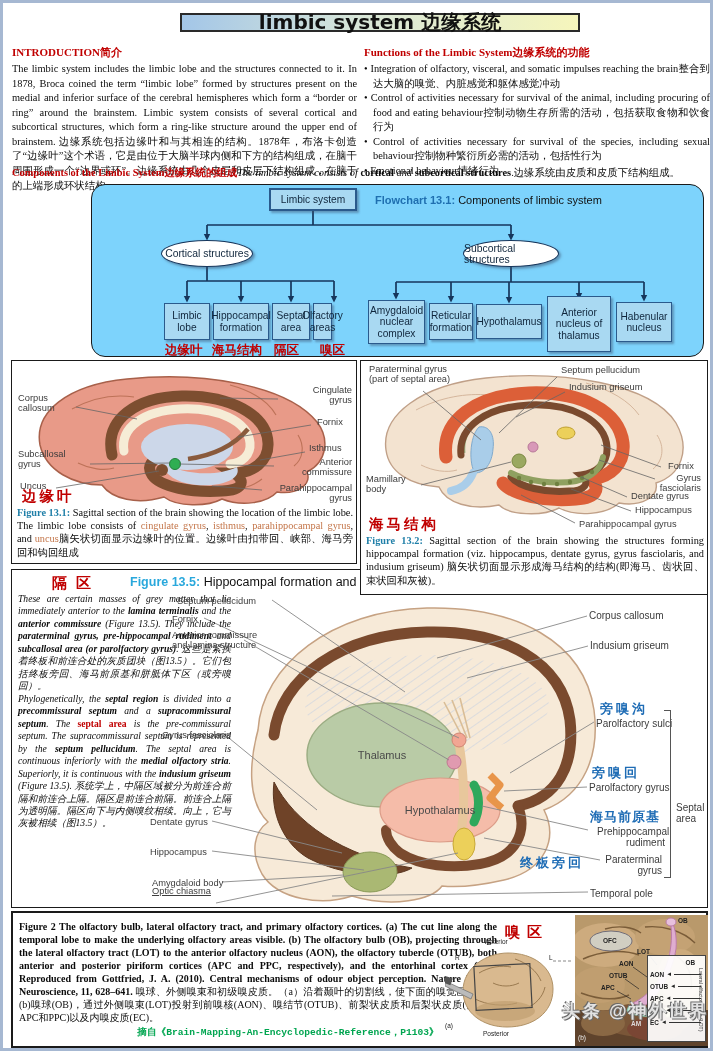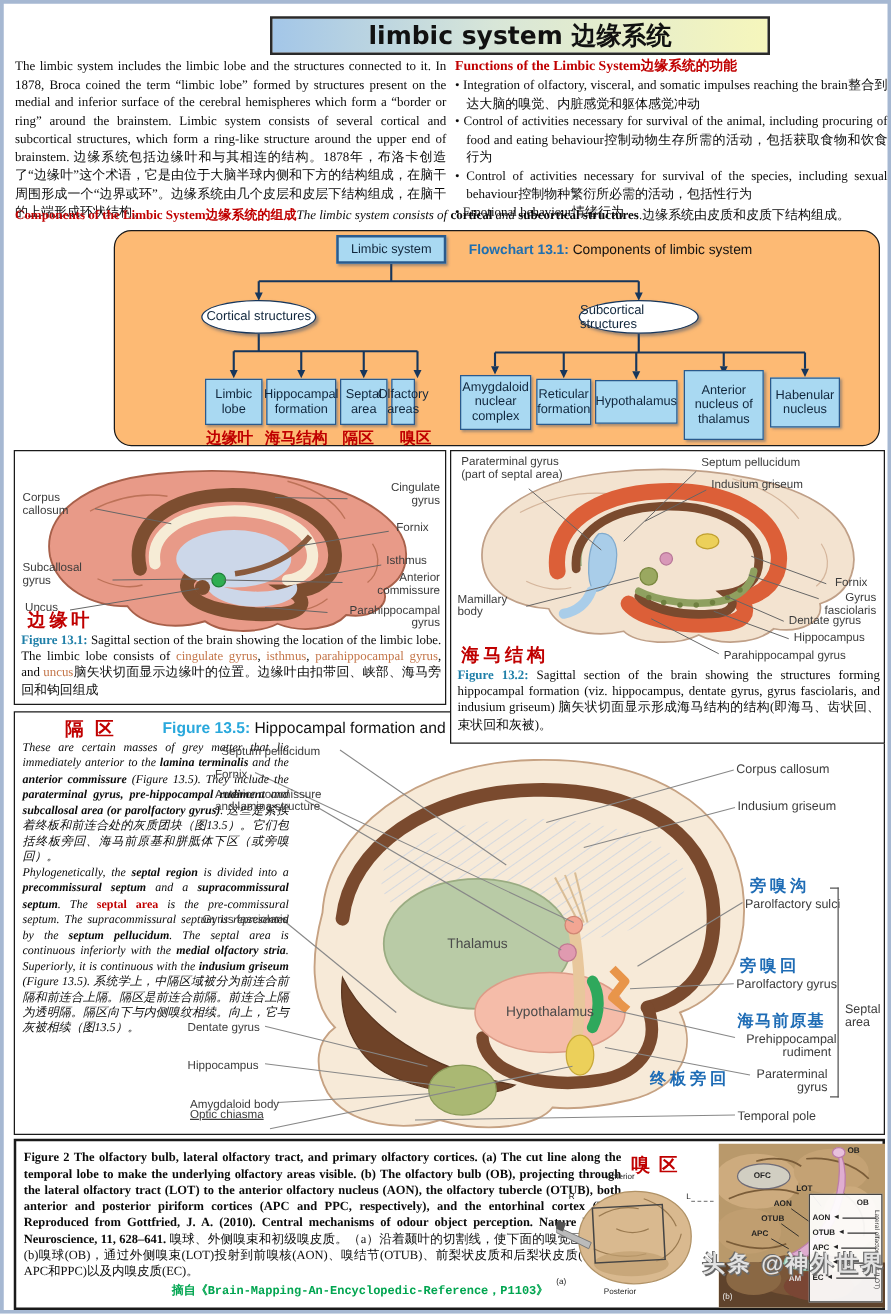--- a/index.html
+++ b/index.html
@@ -14,21 +14,21 @@
   .rd{color:#c00000;font-weight:700}
   .or{color:#c4764a}
   .tl{color:#1f7fa8;font-weight:700}
   .tlb{color:#29a8dc;font-weight:700}
   
   .redhead{color:#c00000;font-weight:700;font-size:11px}
   .bodytxt{font-size:10.4px;line-height:1.4;text-align:justify;color:#0a0a0a}
   .bullet{padding-left:9px;text-indent:-9px}
   .bullet::before{content:"• "}
   
-  .fc-box{position:absolute;border:1.8px solid #1a1a1a;border-radius:14px;background:#fdba74}
+  .fc-box{position:absolute;border:1.8px solid #1a1a1a;border-radius:14px;background:#7dd3fc}
   .fbox{position:absolute;background:#a9d9f2;border:1.4px solid #2a5a8c;display:flex;align-items:center;justify-content:center;text-align:center;font-family:"Liberation Sans",sans-serif;font-size:10.2px;line-height:1.1;color:#10263c;padding:1px;box-shadow:1.5px 1.5px 2px rgba(60,80,110,.45)}
   .fell{position:absolute;border:1.8px solid #16365c;border-radius:50%;background:#fff;display:flex;align-items:center;justify-content:center;font-family:"Liberation Sans",sans-serif;font-size:10.4px;color:#10263c;box-shadow:2px 2px 2.5px rgba(60,80,110,.5)}
   .fc-cn{position:absolute;color:#c00000;font-weight:700;font-size:12.5px;font-family:"Liberation Sans",sans-serif;white-space:nowrap}
   
   .figbox{position:absolute;background:#fff;border:1.6px solid #1a1a1a}
   .lb{position:absolute;font-family:"Liberation Sans",sans-serif;font-size:9.3px;color:#3c3c3c;line-height:1.12}
   .lbr{text-align:right}
   .cap{position:absolute;font-size:10.3px;line-height:1.28;text-align:justify;color:#0a0a0a}
   .rtag{position:absolute;color:#c00000;font-weight:700;font-family:"Liberation Sans",sans-serif}
   .bluecn{position:absolute;color:#1e6cb5;font-weight:700;font-size:13px;letter-spacing:3px;font-family:"Liberation Sans",sans-serif;white-space:nowrap}
@@ -39,25 +39,26 @@
   .legend-lbl{font-family:"Liberation Sans",sans-serif;font-size:6.4px;font-weight:700;color:#222}
   .legend-arrow{font-size:6px;color:#222;margin-left:2px}
   .legend-line{flex:1;border-top:1px solid #333;margin:0 2px}
   .watermark{position:absolute;font-family:"Liberation Sans",sans-serif;font-weight:700;font-size:18px;letter-spacing:2px;color:#e2e2e2;text-shadow:1px 1px 0 #6a6a6a,-1px -1px 0 #6a6a6a;white-space:nowrap;z-index:9}
 </style>
 </head>
 <body>
 
 <div class="page">
 
-  <div class="abs" style="left:177px;top:10px;width:400px;height:31px;border:2px solid #2a2a2a;background:linear-gradient(90deg,#a3c6e8 0%,#d8e6d8 45%,#f6f6bc 100%);display:flex;align-items:center;justify-content:center;margin-left:36px;">
+  <div class="abs" style="left:177px;top:10px;width:400px;height:19px;border:2px solid #2a2a2a;background:linear-gradient(90deg,#a3c6e8 0%,#d8e6d8 45%,#f6f6bc 100%);display:flex;align-items:center;justify-content:center;">
     <span style="font-family:'DejaVu Sans',sans-serif;font-weight:700;font-size:20px;color:#111;">limbic system 边缘系统</span>
   </div>
 
   <div class="abs" style="left:9px;top:42px;width:345px;">
+    <div class="redhead">INTRODUCTION简介</div>
     <div class="bodytxt" style="margin-top:2px;">The limbic system includes the limbic lobe and the structures connected to it. In 1878, Broca coined the term “limbic lobe” formed by structures present on the medial and inferior surface of the cerebral hemispheres which form a “border or ring” around the brainstem. Limbic system consists of several cortical and subcortical structures, which form a ring-like structure around the upper end of brainstem. 边缘系统包括边缘叶和与其相连的结构。1878年，布洛卡创造了“边缘叶”这个术语，它是由位于大脑半球内侧和下方的结构组成，在脑干周围形成一个“边界或环”。边缘系统由几个皮层和皮层下结构组成，在脑干的上端形成环状结构。</div>
   </div>
 
   <div class="abs bodytxt" style="left:9px;top:163px;width:698px;text-align:left;font-size:10.4px;"><span class="rd">Components of the Limbic System边缘系统的组成</span><span class="it">The limbic system consists of </span><span class="b">cortical</span><span class="it"> and </span><span class="b">subcortical structures</span><span>.边缘系统由皮质和皮质下结构组成。</span></div>
 
   <div class="abs" style="left:361px;top:42px;width:346px;">
     <div class="redhead">Functions of the Limbic System边缘系统的功能</div>
     <div class="bodytxt bullet" style="margin-top:2px;">Integration of olfactory, visceral, and somatic impulses reaching the brain整合到达大脑的嗅觉、内脏感觉和躯体感觉冲动</div>
     <div class="bodytxt bullet">Control of activities necessary for survival of the animal, including procuring of food and eating behaviour控制动物生存所需的活动，包括获取食物和饮食行为</div>
     <div class="bodytxt bullet">Control of activities necessary for survival of the species, including sexual behaviour控制物种繁衍所必需的活动，包括性行为</div>

